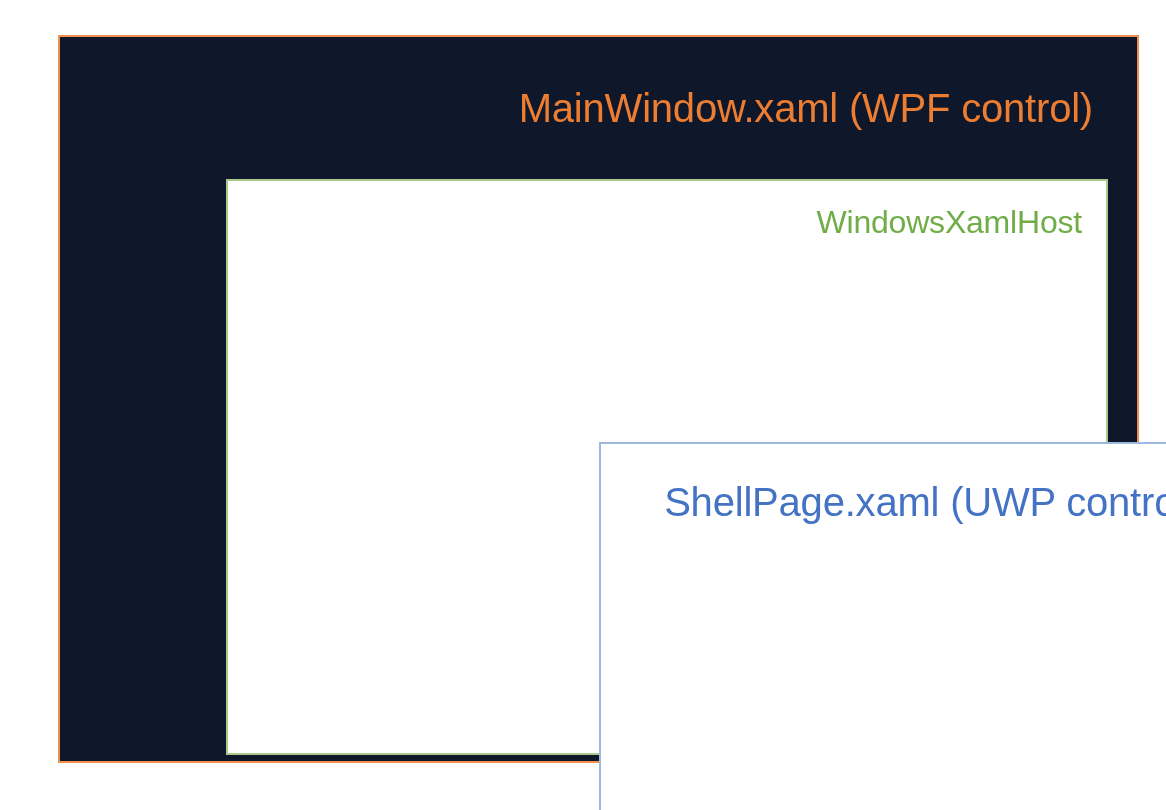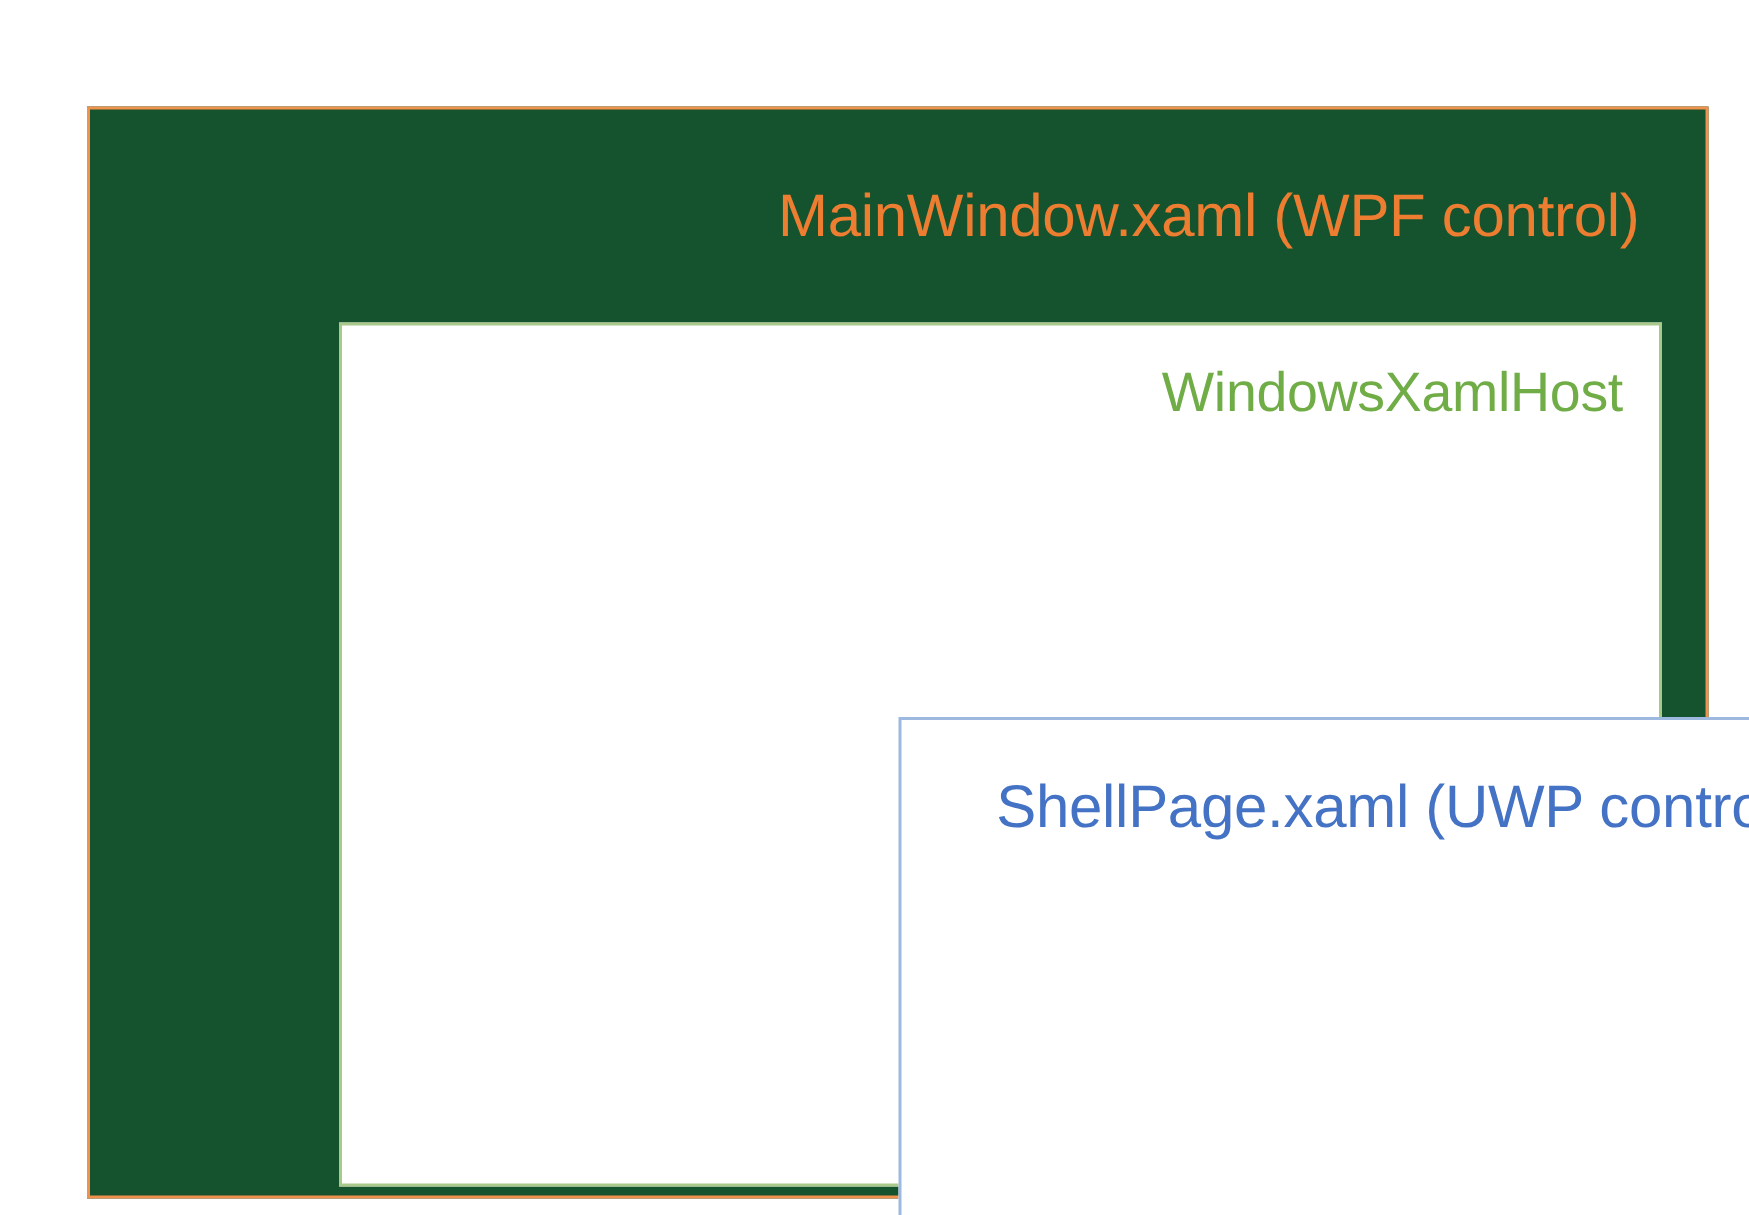--- a/index.html
+++ b/index.html
@@ -23,22 +23,21 @@
 
   
   .box-outer {
     position: absolute;
     left: 58px;
     top: 35px;
     width: 1081px;
     height: 728px;
     box-sizing: border-box;
     border: 2px solid #F0914D;
-    background: #14532d;
-    margin-top: 36px;
+    background: #0f172a;
   }
   .label-outer {
     position: absolute;
     right: 44px;
     top: 49px;
     font-size: 40px;
     line-height: 1.12;
     color: #ED7D31;
     white-space: nowrap;
     letter-spacing: -0.2px;
@@ -52,21 +51,21 @@
     width: 882px;
     height: 576px;
     box-sizing: border-box;
     border: 2px solid #A9C98A;
     background: #ffffff;
   }
   .label-middle {
     position: absolute;
     right: 24px;
     top: 24px;
-    font-size: 37px;
+    font-size: 32px;
     line-height: 1.12;
     color: #70AD47;
     white-space: nowrap;
     letter-spacing: -0.2px;
   }
 
   
   .box-inner {
     position: absolute;
     left: 371px;

